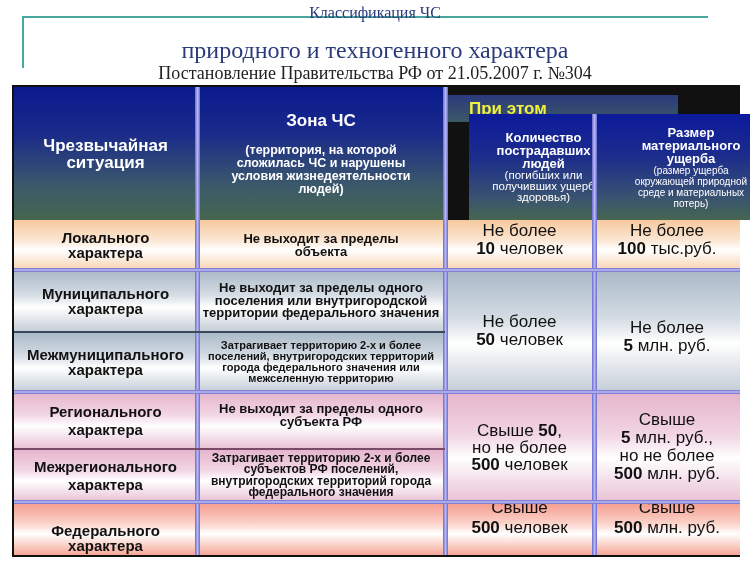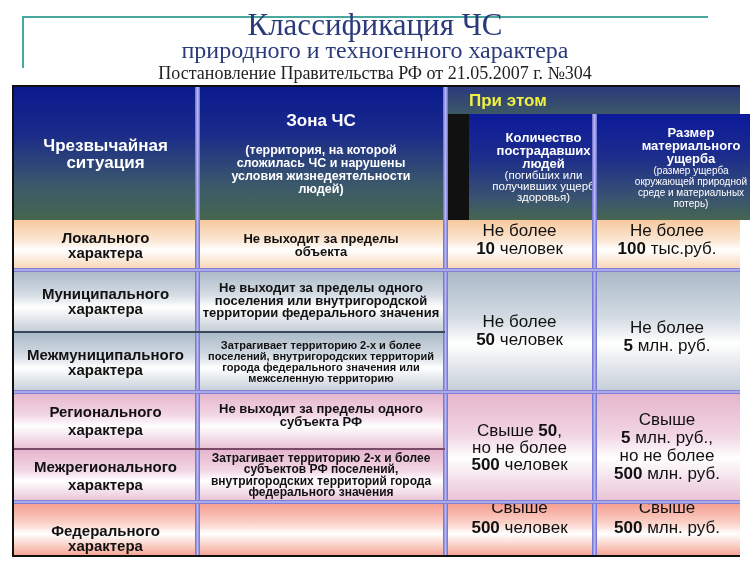--- a/index.html
+++ b/index.html
@@ -1,20 +1,20 @@
 <!DOCTYPE html>
 <html><head>
 <meta charset="utf-8">
 <style>
   html, body { margin:0; padding:0; }
   body { width:750px; height:561px; background:#ffffff; position:relative; overflow:hidden; font-family:"Liberation Sans", sans-serif; }
   .deco-h { position:absolute; left:22px; top:16px; width:686px; height:2px; background:#4aa7a0; }
   .deco-v { position:absolute; left:22px; top:16px; width:2px; height:52px; background:#4aa7a0; }
   .title { position:absolute; left:0; width:750px; text-align:center; font-family:"Liberation Serif", serif; color:#2a3a7a; }
-  .t1 { top:12px; font-size:31px; line-height:26px; }
+  .t1 { top:0; font-size:16px; line-height:26px; }
   .t2 { top:37px; font-size:24px; line-height:26px; }
   .t3 { top:63px; font-size:18px; line-height:20px; color:#222; }
 
   .table { position:absolute; left:12px; top:85px; width:728px; height:472px; border:2px solid #111; box-sizing:border-box; background:#111; }
   .cell { position:absolute; box-sizing:border-box; display:flex; align-items:center; justify-content:center; text-align:center; color:#111; font-weight:bold; }
   .hdr { background:linear-gradient(to bottom,#0a1a8e 0%, #1a2a8a 35%, #3c5a6a 75%, #46664e 100%); color:#fff;gap:12px; }
   .hdr-pri { background:linear-gradient(to bottom,#2a3a7e 0%, #3c5866 100%); color:#f0f040; justify-content:flex-start; padding-left:24px; font-size:17px; }
   .hdr-sub { background:linear-gradient(to bottom,#0c1a9a 0%, #1c2c8c 40%, #3a5470 80%, #466650 100%); color:#fff;margin-left:24px; }
   .peach { background:linear-gradient(to bottom,#f6c99e 0%, #fbe6d2 40%, #ffffff 60%, #f7d2b0 100%); }
   .steel { background:linear-gradient(to bottom,#a9b8c6 0%, #d4dce4 40%, #ffffff 60%, #c3ccd6 100%); }
@@ -43,21 +43,21 @@
 
   <div class="cell hdr" style="left:0;top:0;width:183px;height:133px;">
     <span class="txt" style="font-size:17px;line-height:17px;width:150px;">Чрезвычайная ситуация</span>
   </div>
 
   <div class="cell hdr" style="left:183px;top:0;width:248px;height:133px;flex-direction:column;">
     <span class="txt" style="font-size:17px;line-height:18px;margin-bottom:2px;">Зона ЧС</span>
     <span class="txt" style="font-size:12.5px;line-height:13px;width:215px;">(территория, на которой сложилась ЧС и нарушены условия жизнедеятельности людей)</span>
   </div>
 
-  <div class="cell hdr-pri" style="left:431px;top:0;width:295px;height:27px;">
+  <div class="cell hdr-pri" style="left:431px;top:8px;width:233px;height:27px;">
     <span>При этом</span>
   </div>
 
   <div class="cell hdr-sub" style="left:431px;top:27px;width:149px;height:106px;flex-direction:column;">
     <span class="txt" style="font-size:13px;line-height:13px;width:120px;">Количество пострадавших людей</span>
     <span class="txt" style="font-size:11.5px;line-height:11px;width:125px;font-weight:normal;">(погибших или получивших ущерб здоровья)</span>
   </div>
 
   <div class="cell hdr-sub" style="left:580px;top:27px;width:146px;height:106px;flex-direction:column;">
     <span class="txt" style="font-size:13px;line-height:13px;width:125px;">Размер материального ущерба</span>

